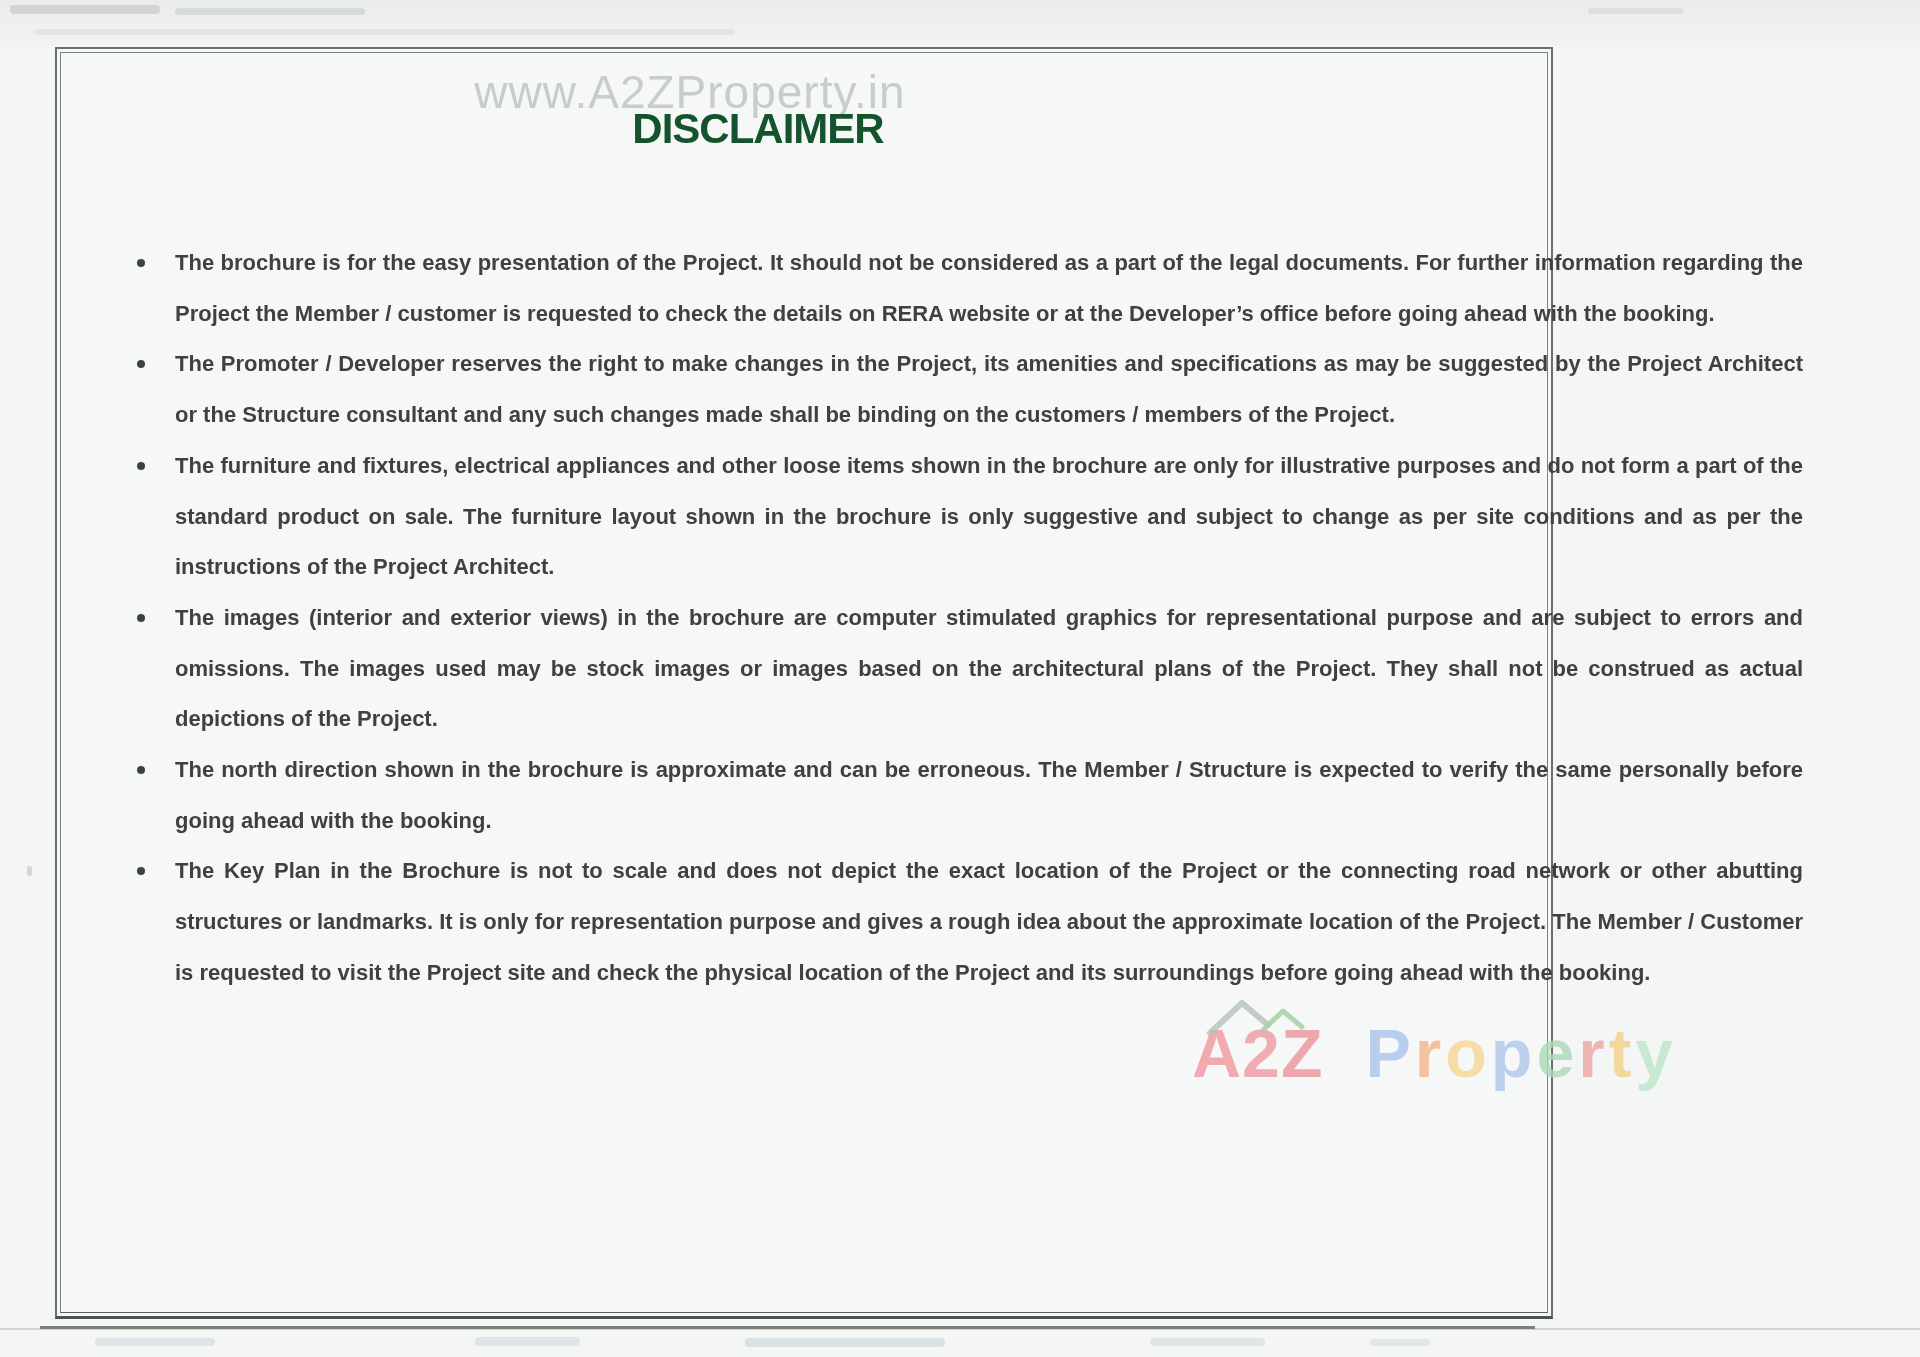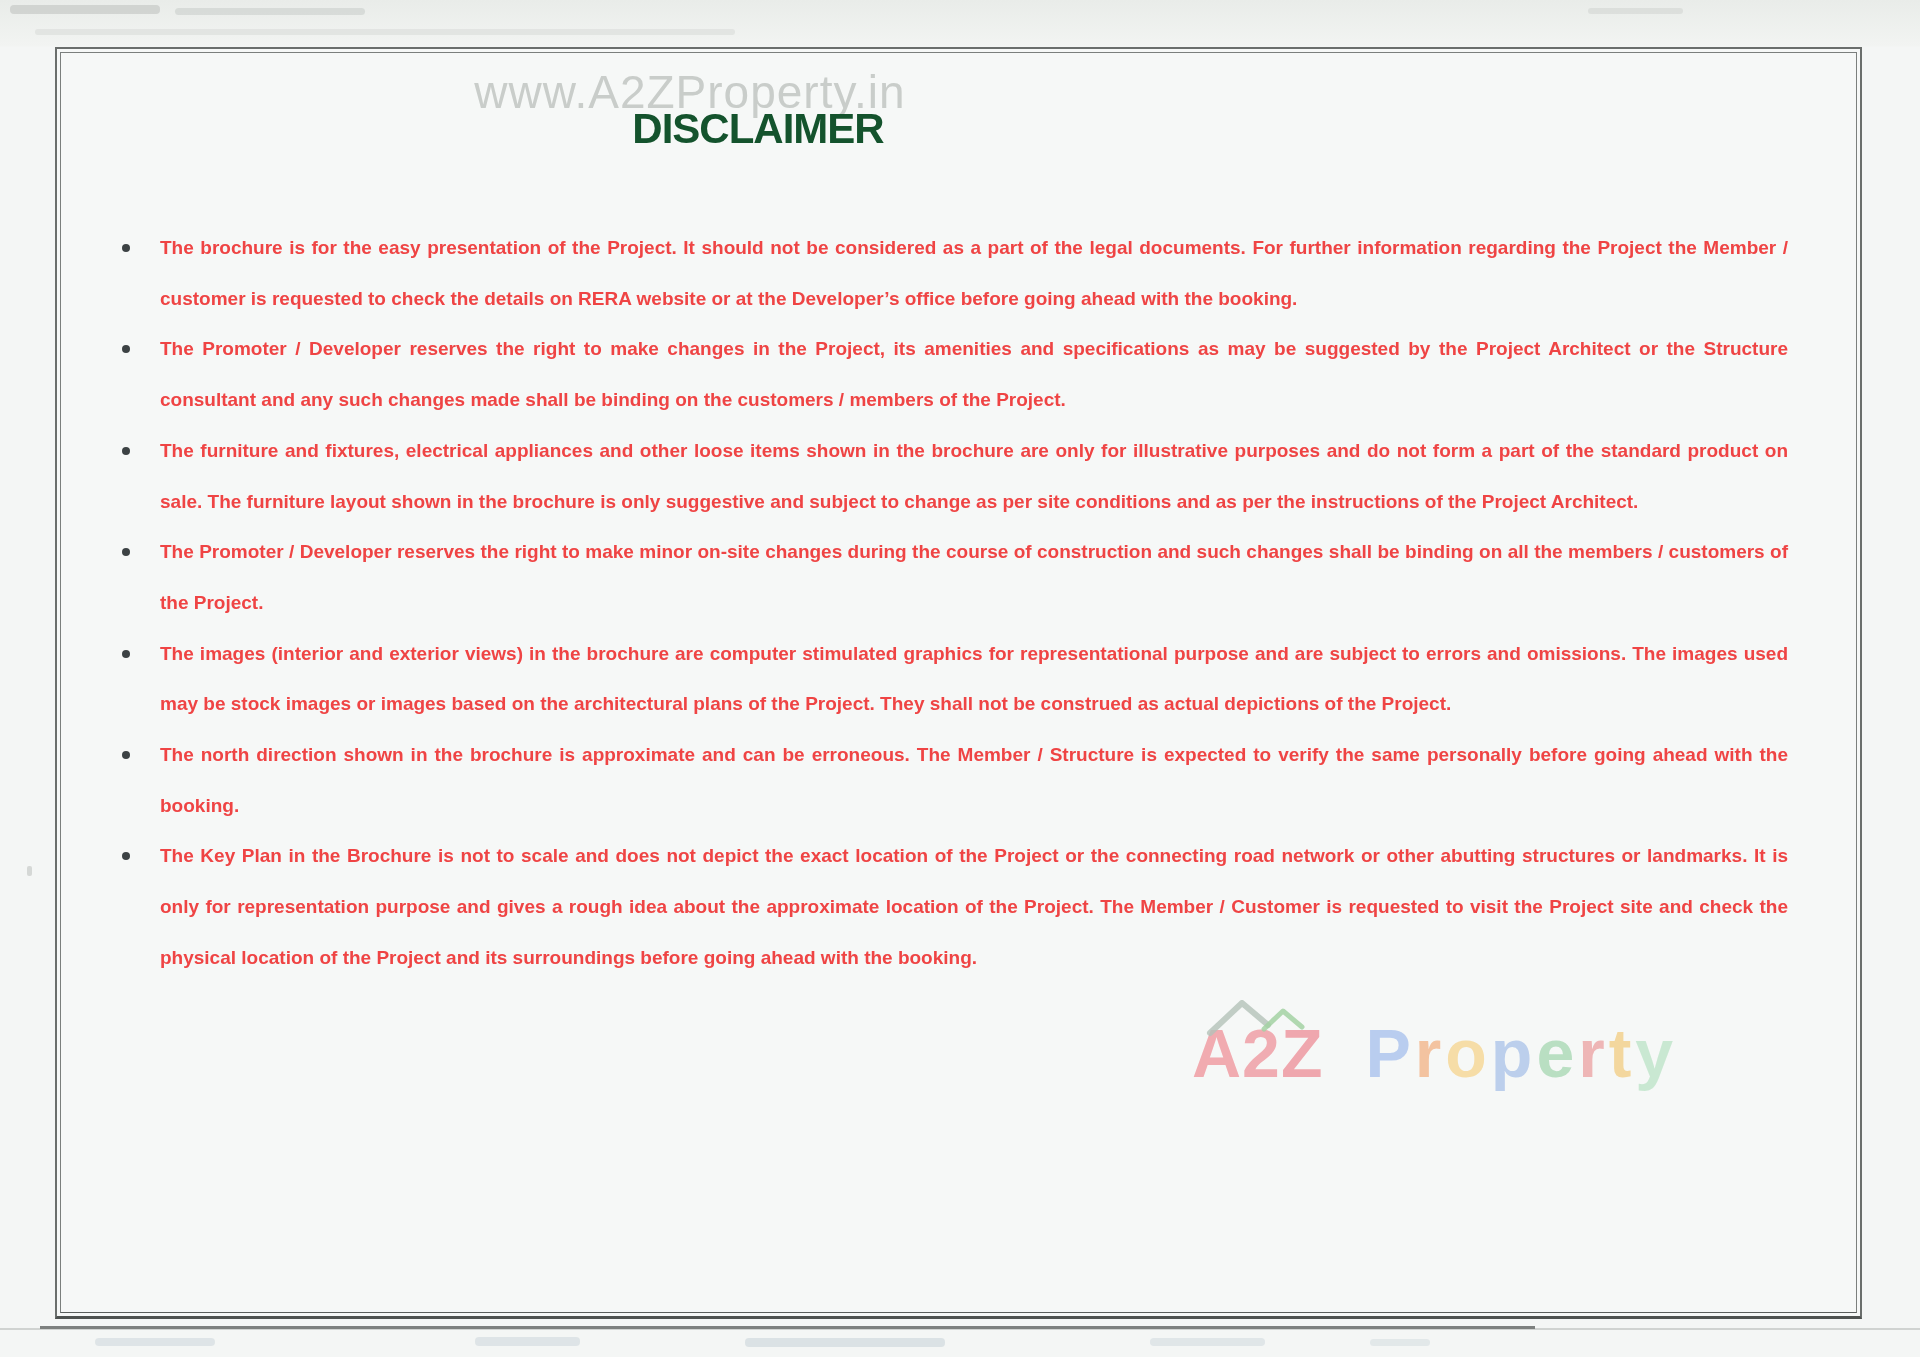--- a/index.html
+++ b/index.html
@@ -8,21 +8,21 @@
     position:relative; overflow:hidden;
     background:
       linear-gradient(180deg, #e9ece9 0px, #f2f4f2 46px, #f4f6f5 47px, #f4f6f5 100%);
     font-family:"Liberation Sans", sans-serif;
     -webkit-font-smoothing:antialiased;
   }
 
   
   .frame-outer {
     position:absolute; left:55px; top:47px;
-    width:1807px; height:1272px;
+    width:1498px; height:1272px;
     box-sizing:border-box;
     border:2px solid #6a6e6c;
     border-bottom:3px solid #4e5250;
     padding:3px;
     background:#f6f8f7;
   }
   .frame-inner {
     width:100%; height:100%;
     box-sizing:border-box;
     border:1px solid #7b7f7d;
@@ -44,24 +44,24 @@
     transform:translateX(-50%);
     margin:0;
     font-size:42px; font-weight:700; letter-spacing:-1px;
     color:#14532d; white-space:nowrap;
     z-index:1;
   }
 
   
   .bullets {
     position:absolute; left:99px; top:170px; width:1628px;
-    margin:0; padding:0; list-style:none;
-    font-size:19px; font-weight:700;
+    margin:15px; padding:0; list-style:none;
+    font-size:22px; font-weight:700;
     line-height:50.7px;
-    color:#ef4444;
+    color:#404040;
     text-align:justify; text-align-last:left;
     z-index:2;
   }
   .bullets li { position:relative; margin:0; padding:0; }
   .bullets li::before {
     content:""; position:absolute; left:-38px; top:21px;
     width:8px; height:8px; border-radius:50%;
     background:#3c4244;
   }
 
@@ -127,21 +127,20 @@
           </span>
           <span class="logo-property">
             <span style="color: rgb(171, 195, 238);">P</span><span style="color: rgb(243, 182, 139);">r</span><span style="color: rgb(246, 215, 148);">o</span><span style="color: rgb(174, 197, 234);">p</span><span style="color: rgb(171, 217, 182);">e</span><span style="color: rgb(237, 166, 166);">r</span><span style="color: rgb(243, 208, 136);">t</span><span style="color: rgb(191, 229, 202);">y</span>
           </span>
         </div>
 
         <ul class="bullets">
           <li>The brochure is for the easy presentation of the Project. It should not be considered as a part of the legal documents. For further information regarding the Project the Member / customer is requested to check the details on RERA website or at the Developer’s office before going ahead with the booking.</li>
           <li>The Promoter / Developer reserves the right to make changes in the Project, its amenities and specifications as may be suggested by the Project Architect or the Structure consultant and any such changes made shall be binding on the customers / members of the Project.</li>
           <li>The furniture and fixtures, electrical appliances and other loose items shown in the brochure are only for illustrative purposes and do not form a part of the standard product on sale. The furniture layout shown in the brochure is only suggestive and subject to change as per site conditions and as per the instructions of the Project Architect.</li>
-          <li>The Promoter / Developer reserves the right to make minor on-site changes during the course of construction and such changes shall be binding on all the members / customers of the Project.</li>
           <li>The images (interior and exterior views) in the brochure are computer stimulated graphics for representational purpose and are subject to errors and omissions. The images used may be stock images or images based on the architectural plans of the Project. They shall not be construed as actual depictions of the Project.</li>
           <li>The north direction shown in the brochure is approximate and can be erroneous. The Member / Structure is expected to verify the same personally before going ahead with the booking.</li>
           <li>The Key Plan in the Brochure is not to scale and does not depict the exact location of the Project or the connecting road network or other abutting structures or landmarks. It is only for representation purpose and gives a rough idea about the approximate location of the Project. The Member / Customer is requested to visit the Project site and check the physical location of the Project and its surroundings before going ahead with the booking.</li>
         </ul>
 
       </div>
     </div>
   </div>
 </div>
 

